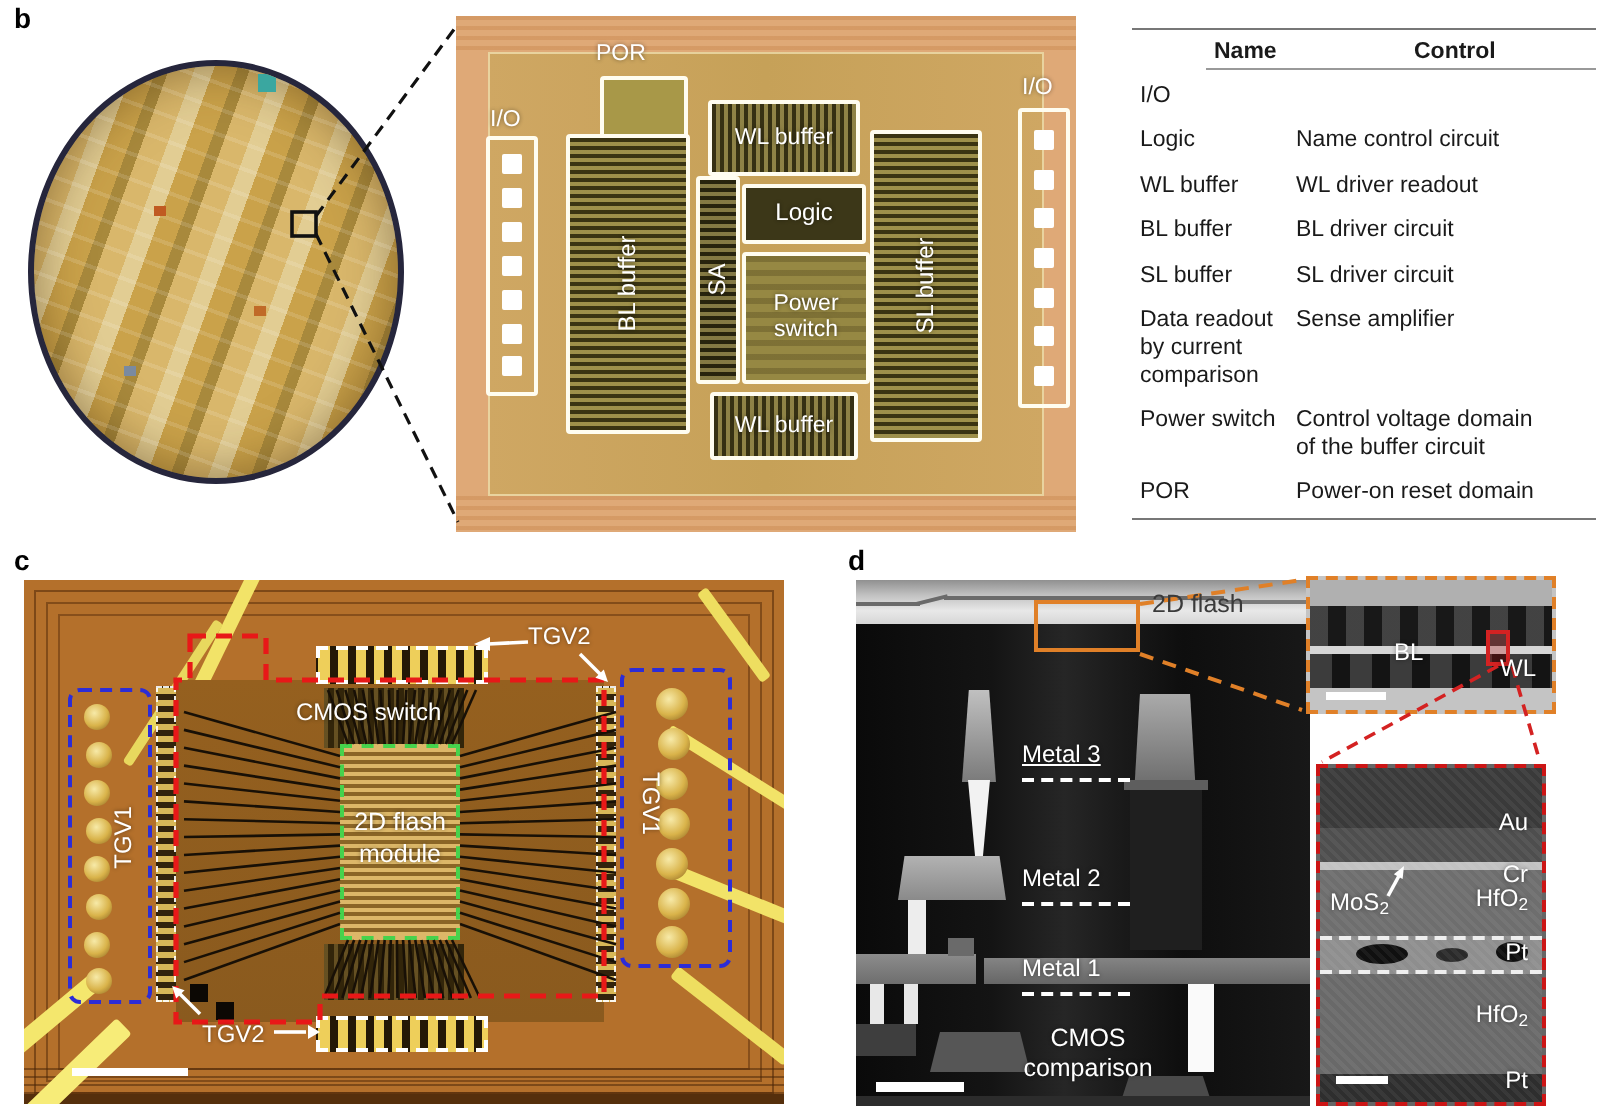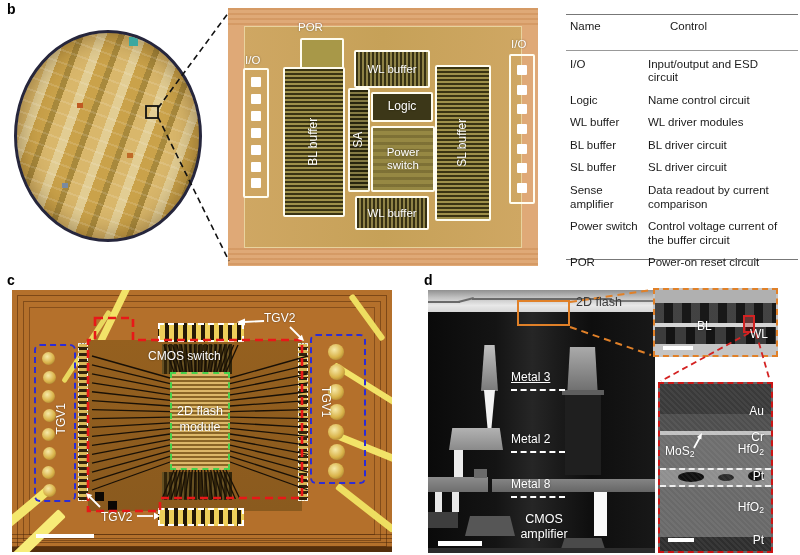--- a/index.html
+++ b/index.html
@@ -102,57 +102,56 @@
       <div class="pad"></div>
         <div class="pad"></div>
       <div class="pad"></div>
         <div class="pad"></div>
       <div class="pad"></div>
     </div>
   </div>
 
   <div class="abs" style="left:566px;top:14px;width:232px;height:244px;border-top:1.5px solid #777;border-bottom:1.5px solid #777;
               font-size:11.5px;color:#1a1a1a;line-height:1.18;">
-    <div style="display:grid;grid-template-columns:72px 130px;column-gap:6px;padding:5px 0 16px 4px;
-                border-bottom:1px solid #999;font-weight:normal;">
+    <div style="display:grid;grid-template-columns:72px 130px;column-gap:6px;padding:5px 0 0 4px;
+                border-bottom:1px solid #999;font-weight:bold;margin-left:37px;">
       <span>Name</span>
       <span style="padding-left:22px;">Control</span>
     </div>
     <div style="padding:7px 0 0 4px;">
       <div style="display:grid;grid-template-columns:72px 130px;column-gap:6px;margin-bottom:9px;">
         <span>I/O</span>
-        <span>Input/output and ESD circuit</span>
       </div>
       <div style="display:grid;grid-template-columns:72px 130px;column-gap:6px;margin-bottom:9px;">
         <span>Logic</span>
         <span>Name control circuit</span>
       </div>
       <div style="display:grid;grid-template-columns:72px 130px;column-gap:6px;margin-bottom:9px;">
         <span>WL buffer</span>
-        <span>WL driver modules</span>
+        <span>WL driver readout</span>
       </div>
       <div style="display:grid;grid-template-columns:72px 130px;column-gap:6px;margin-bottom:9px;">
         <span>BL buffer</span>
         <span>BL driver circuit</span>
       </div>
       <div style="display:grid;grid-template-columns:72px 130px;column-gap:6px;margin-bottom:9px;">
         <span>SL buffer</span>
         <span>SL driver circuit</span>
       </div>
       <div style="display:grid;grid-template-columns:72px 130px;column-gap:6px;margin-bottom:9px;">
+        <span>Data readout by current comparison</span>
         <span>Sense amplifier</span>
-        <span>Data readout by current comparison</span>
       </div>
       <div style="display:grid;grid-template-columns:72px 130px;column-gap:6px;margin-bottom:9px;">
         <span>Power switch</span>
-        <span>Control voltage current of the buffer circuit</span>
+        <span>Control voltage domain of the buffer circuit</span>
       </div>
       <div style="display:grid;grid-template-columns:72px 130px;column-gap:6px;">
         <span>POR</span>
-        <span>Power-on reset circuit</span>
+        <span>Power-on reset domain</span>
       </div>
     </div>
   </div>
 
   <div class="panel-letter" style="left:7px;top:272px;">c</div>
 
   <div class="abs" style="left:12px;top:290px;width:380px;height:262px;background:#b4702b;overflow:hidden;">
     <div class="abs" style="left:5px;top:5px;right:5px;bottom:5px;border:1px solid rgba(80,40,8,.55);"></div>
     <div class="abs" style="left:11px;top:11px;right:11px;bottom:11px;border:1px solid rgba(80,40,8,.5);"></div>
     <div class="abs" style="left:17px;top:17px;right:17px;bottom:17px;border:1px solid rgba(80,40,8,.45);"></div>
@@ -253,24 +252,24 @@
     <div class="abs" style="left:166px;top:202px;width:13px;height:44px;background:#fafafa;"></div>
     <div class="abs" style="left:37px;top:226px;width:50px;height:20px;background:#565656;clip-path:polygon(10% 0,90% 0,100% 100%,0 100%);"></div>
     <div class="abs" style="left:132px;top:248px;width:46px;height:14px;background:#4a4a4a;clip-path:polygon(10% 0,90% 0,100% 100%,0 100%);"></div>
     <div class="abs" style="left:0;top:222px;width:30px;height:16px;background:#3e3e3e;"></div>
     <div class="abs" style="left:0;top:258px;width:227px;height:5px;background:#2c2c2c;"></div>
 
     <div class="lbl" style="left:83px;top:81px;text-decoration:underline;">Metal 3</div>
     <div class="abs" style="left:83px;top:99px;width:54px;border-top:2px dashed #fff;z-index:8;"></div>
     <div class="lbl" style="left:83px;top:143px;">Metal 2</div>
     <div class="abs" style="left:83px;top:161px;width:54px;border-top:2px dashed #fff;z-index:8;"></div>
-    <div class="lbl" style="left:83px;top:188px;">Metal 8</div>
+    <div class="lbl" style="left:83px;top:188px;">Metal 1</div>
     <div class="abs" style="left:83px;top:206px;width:54px;border-top:2px dashed #fff;z-index:8;"></div>
     <div class="lbl" style="left:70px;top:222px;width:92px;text-align:center;font-size:12.5px;">CMOS</div>
-    <div class="lbl" style="left:70px;top:237px;width:92px;text-align:center;font-size:12.5px;">amplifier</div>
+    <div class="lbl" style="left:70px;top:237px;width:92px;text-align:center;font-size:12.5px;">comparison</div>
     <div class="scalebar" style="left:10px;top:251px;width:44px;height:5px;"></div>
   </div>
 
   <div class="abs" style="left:653px;top:288px;width:125px;height:69px;border:2px dashed #e08028;box-sizing:border-box;
               background:#c4c4c4;overflow:hidden;">
     <div class="abs" style="left:0;top:0;width:121px;height:13px;background:#b0b0b0;"></div>
     <div class="abs" style="left:0;top:13px;width:121px;height:20px;background:#181818;
                 background-image:repeating-linear-gradient(90deg,rgba(130,130,130,.4) 0 9px,rgba(0,0,0,0) 9px 18px);"></div>
     <div class="abs" style="left:0;top:33px;width:121px;height:4px;background:#d6d6d6;"></div>
     <div class="abs" style="left:0;top:37px;width:121px;height:17px;background:#141414;

